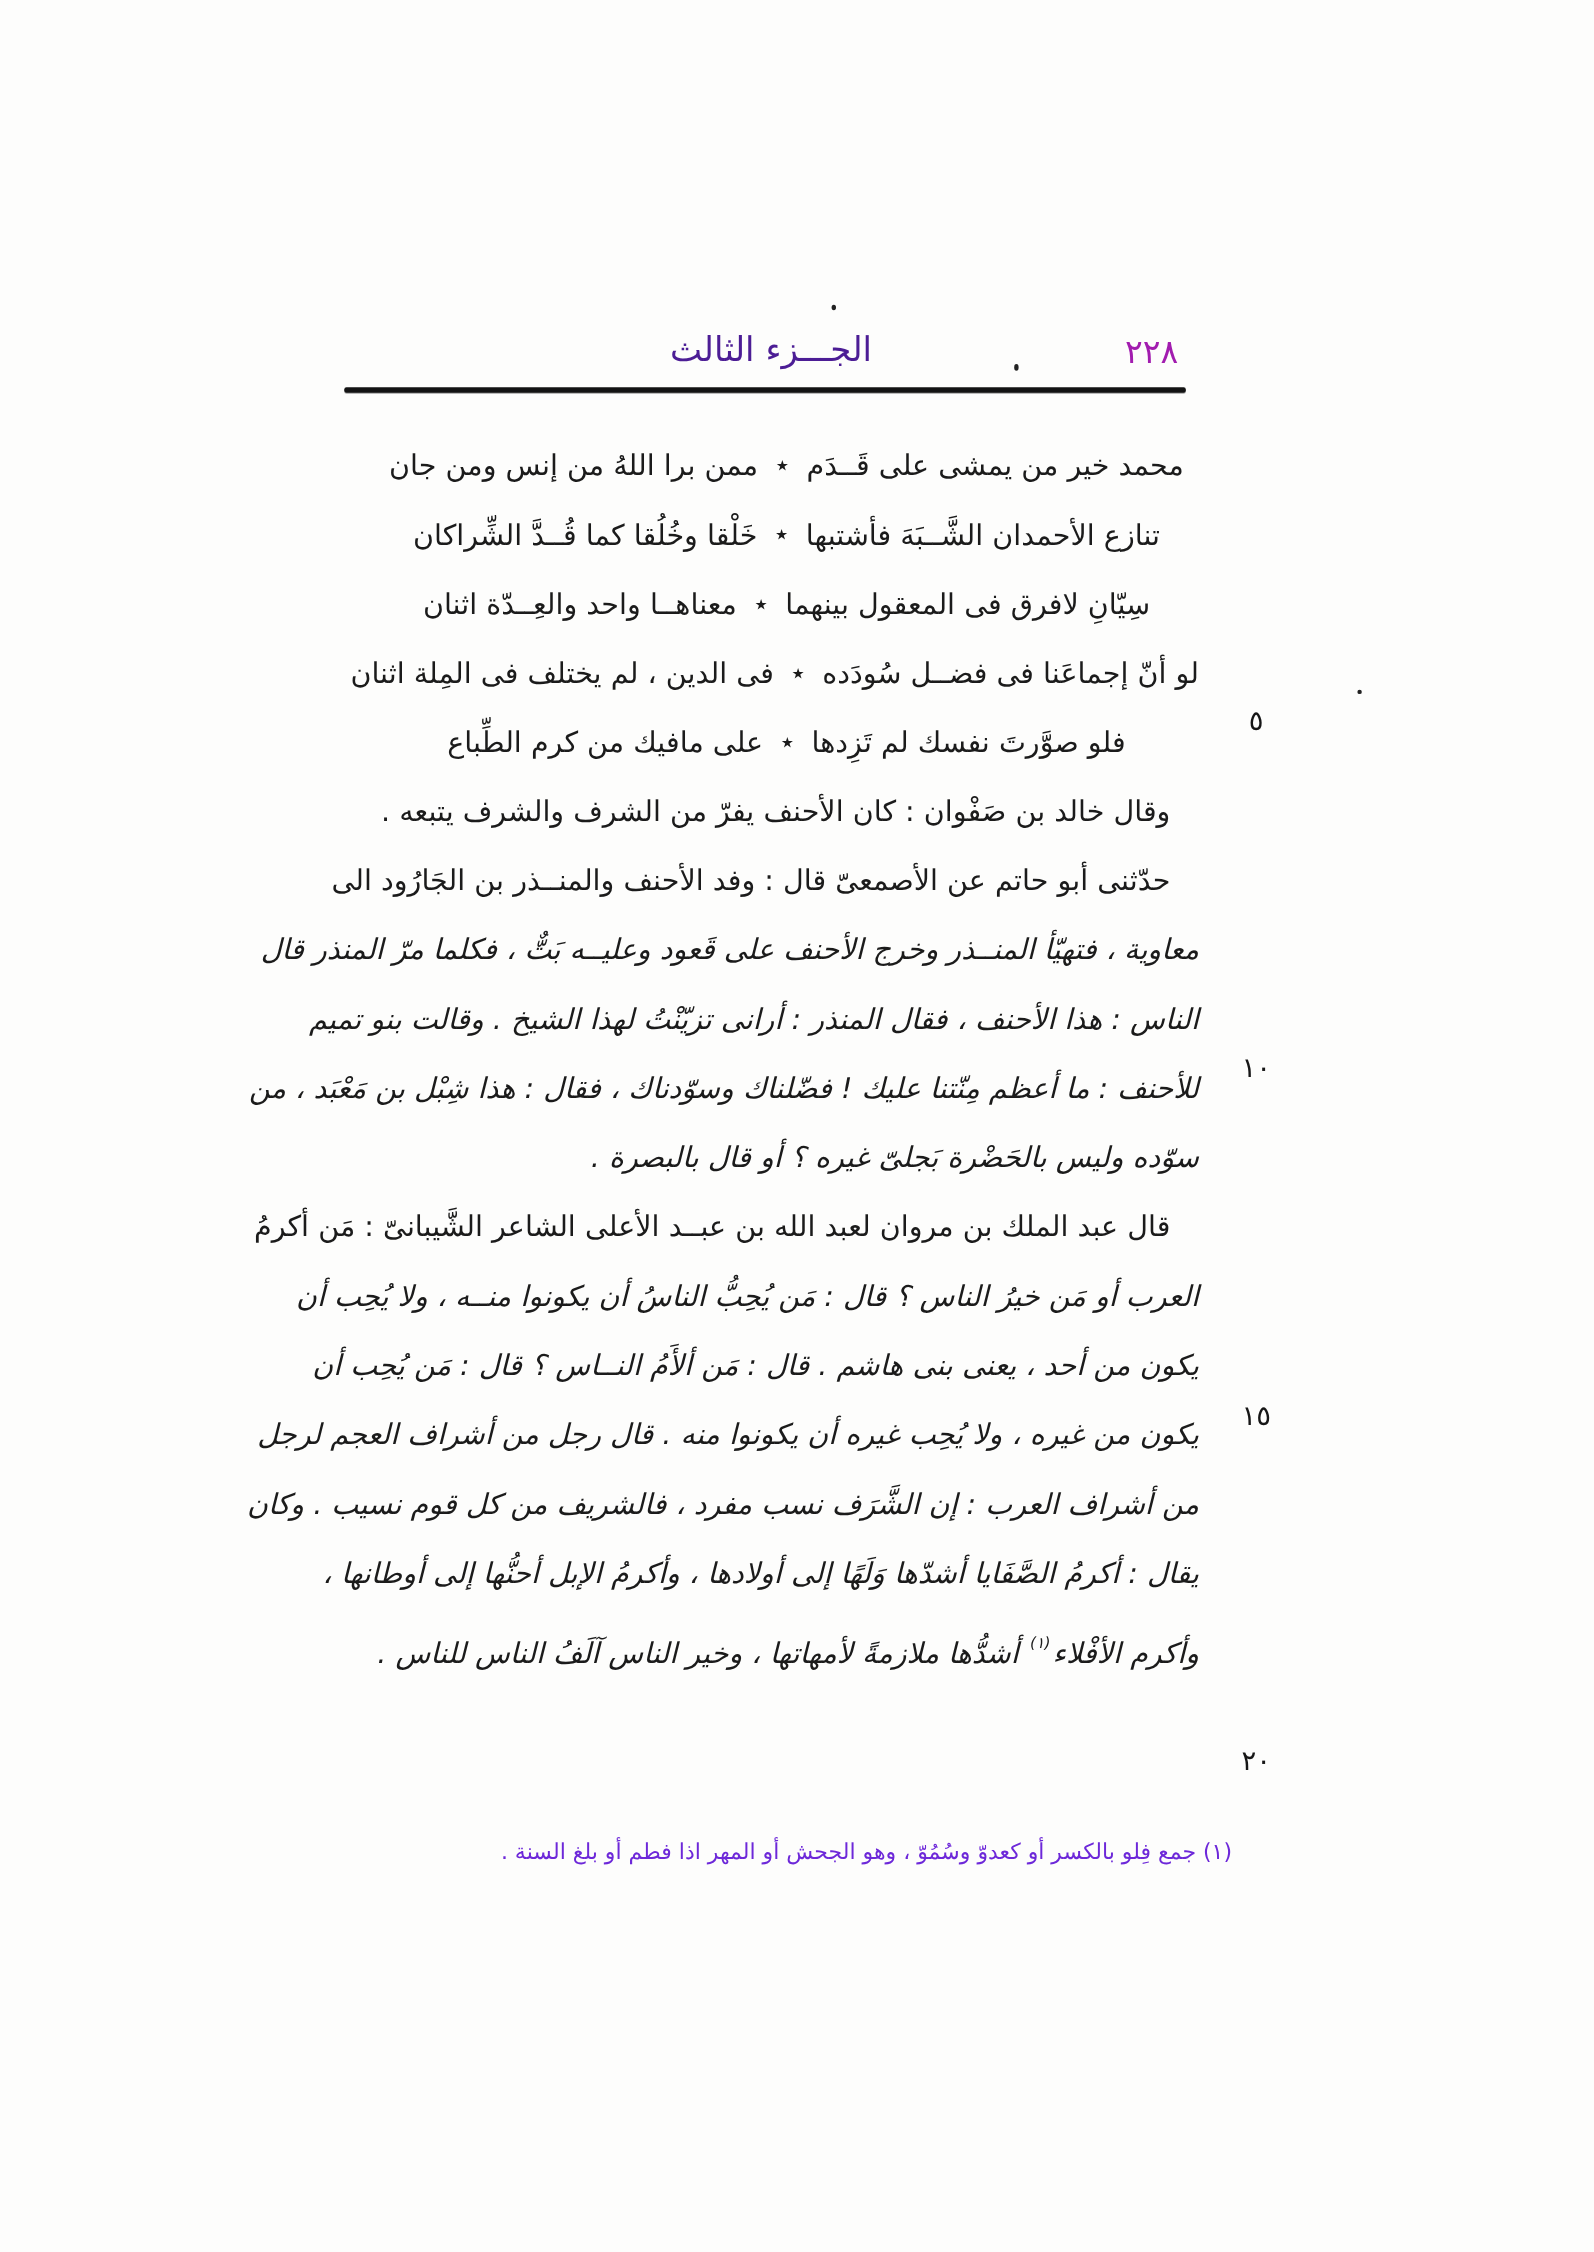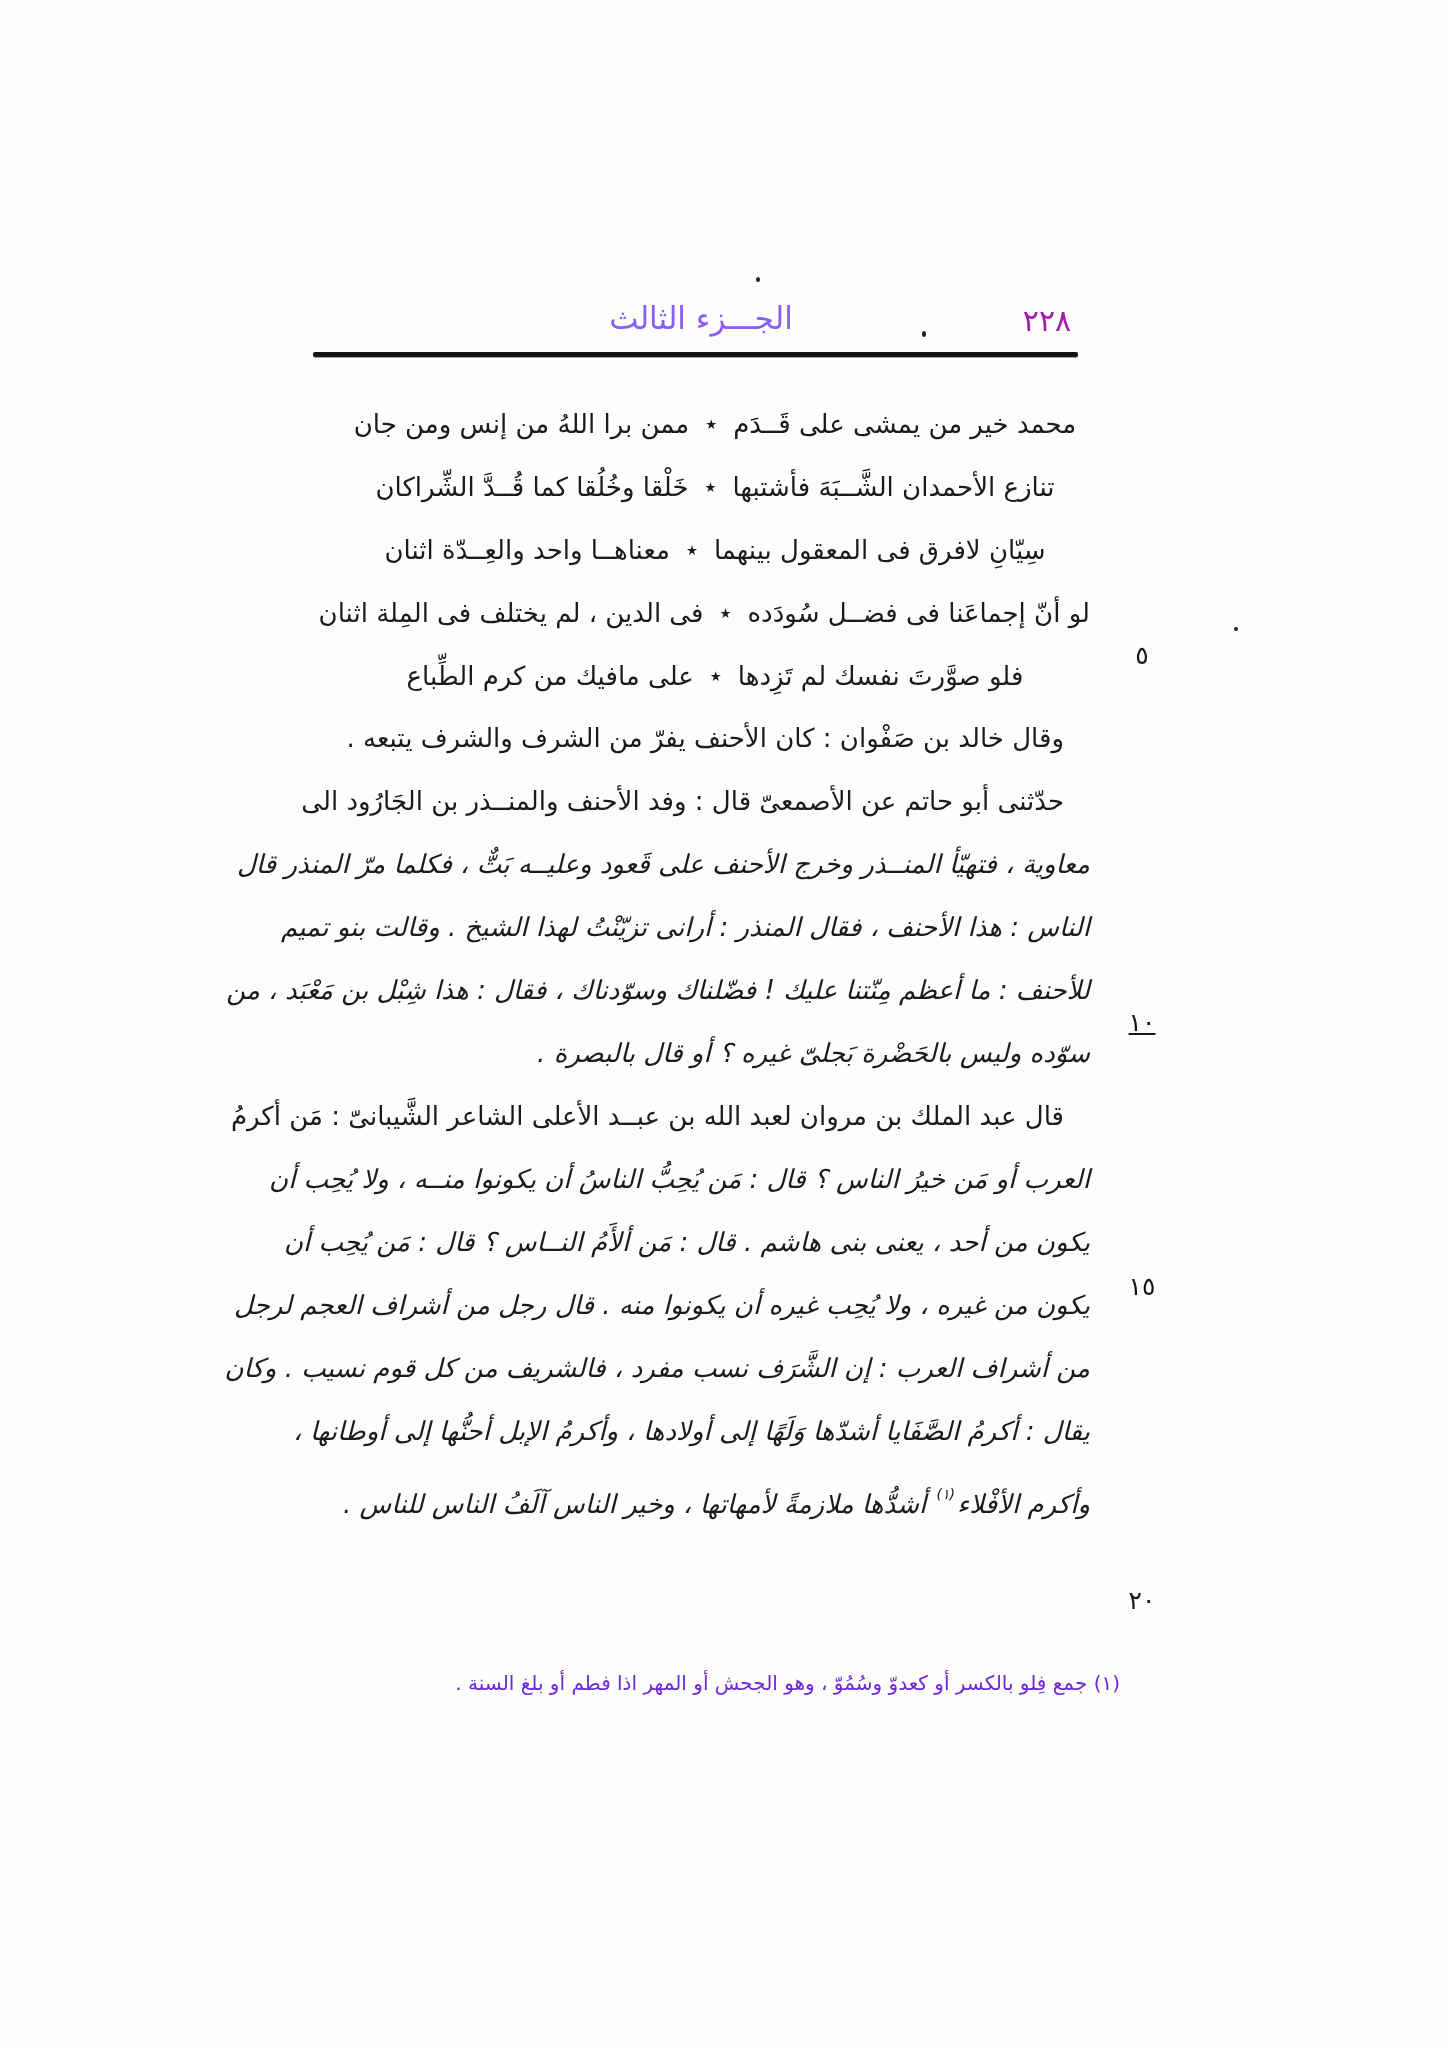--- a/index.html
+++ b/index.html
@@ -19,21 +19,21 @@
   
   .volume-title {
     position: absolute;
     top: 300px;
     left: 312px;
     width: 778px;
     text-align: center;
     direction: rtl;
     font-size: 31px;
     letter-spacing: 0;
-    color: #8b5cf6;
+    color: #4c1d95;
   }
   .page-number {
     position: absolute;
     top: 303px;
     left: 1012px;
     width: 70px;
     text-align: center;
     font-size: 30px;
     color: #a21caf;
   }
@@ -80,21 +80,21 @@
   
   .margin-num {
     position: absolute;
     left: 1118px;
     width: 48px;
     text-align: center;
     font-size: 25px;
     color: #161616;
   }
   .margin-num.m1 { top: 641px; }
-  .margin-num.m2 { top: 1008px; text-decoration: underline; }
+  .margin-num.m2 { top: 956px; }
   .margin-num.m3 { top: 1272px; }
   .margin-num.m4 { top: 1586px; }
   
   .footnote {
     position: absolute;
     top: 1666px;
     left: 312px;
     width: 808px;
     direction: rtl;
     text-align: right;

